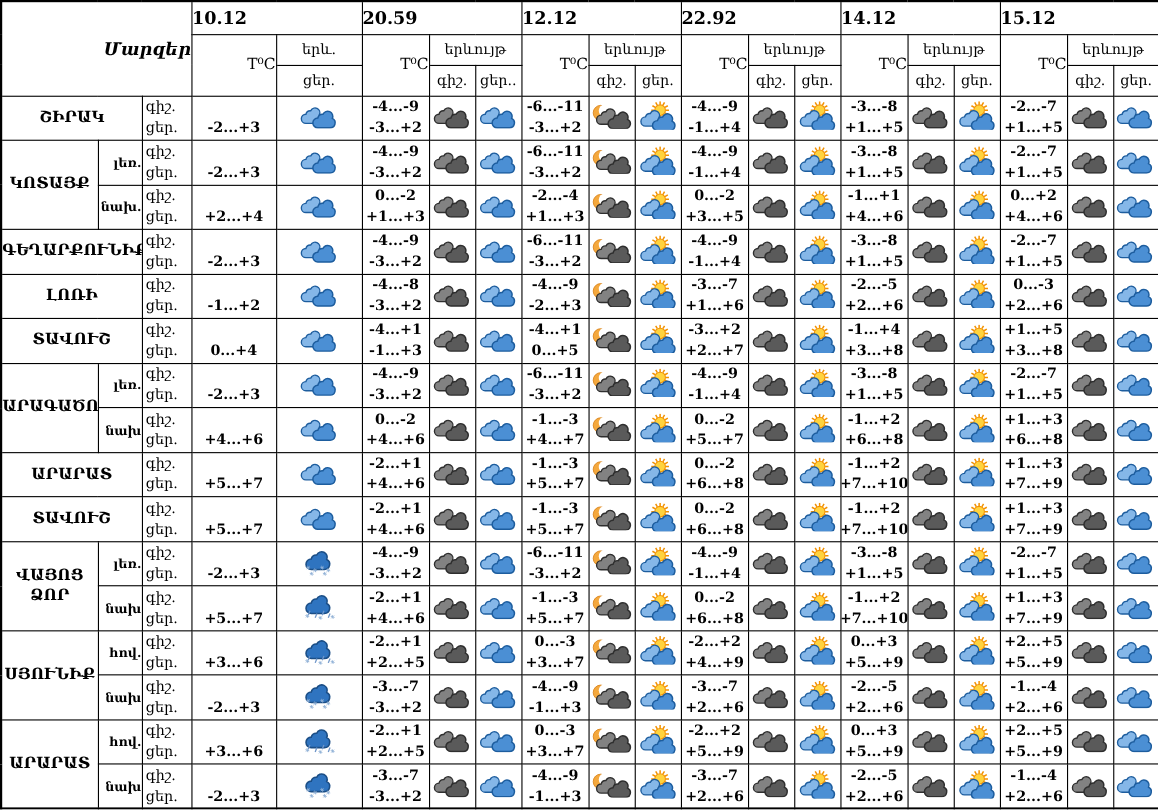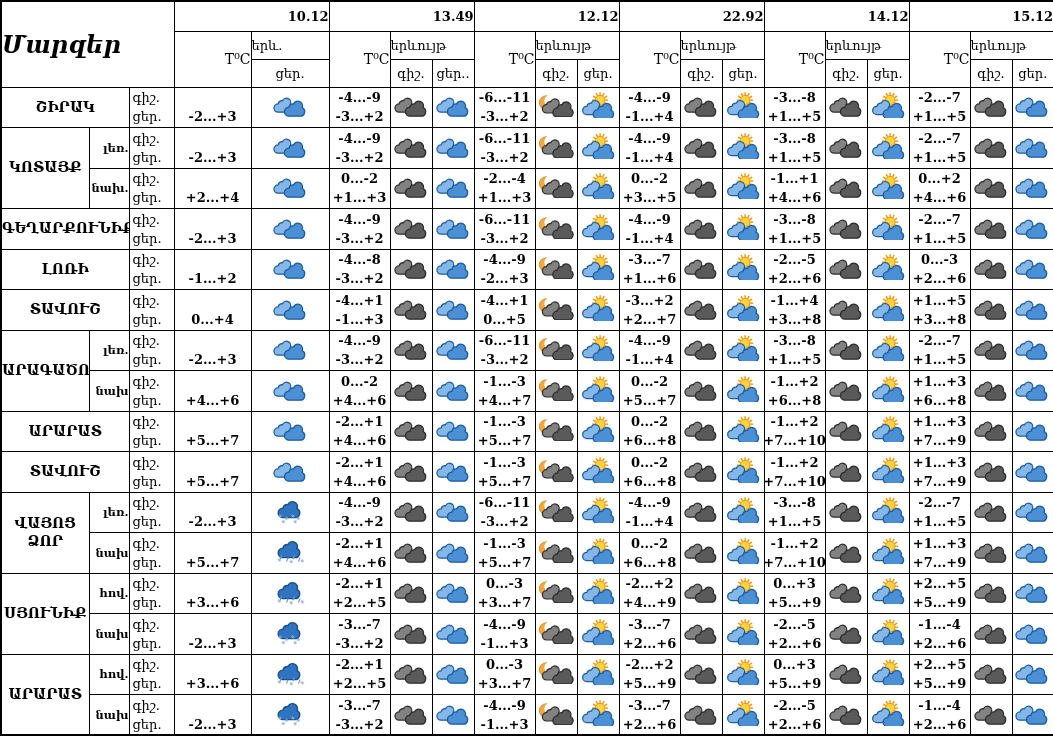--- a/index.html
+++ b/index.html
@@ -1,22 +1,22 @@
 <!DOCTYPE html>
 <html><head>
 <meta charset="utf-8">
 <style>
   html,body{margin:0;padding:0;background:#fff;}
   body{font-family:"DejaVu Serif","Liberation Serif",serif;color:#000;}
   table.fc{border-collapse:collapse;width:1053px;height:736px;table-layout:fixed;border:2px solid #000;background:#fff;}
   .fc th,.fc td{border:1px solid #000;padding:0;overflow:hidden;vertical-align:middle;}
-  .date-h{font-size:13px;font-weight:bold;text-align:right;}
-  .regions-h{font-size:24px;font-weight:bold;font-style:italic;text-align:left;}
+  .date-h{font-size:16px;font-weight:bold;text-align:left;}
+  .regions-h{font-size:16px;font-weight:bold;font-style:italic;text-align:right;}
   .tc-h{font-size:14px;font-weight:normal;text-align:right;}
-  .ph-h{font-size:13px;font-weight:normal;text-align:left;}
+  .ph-h{font-size:13px;font-weight:normal;text-align:center;}
   .nd-h{font-size:13px;font-weight:normal;text-align:center;}
   td.region{font-weight:bold;font-size:14px;text-align:center;line-height:1.25;}
   td.sub{font-weight:bold;font-size:11.5px;text-align:right;}
   td.nd-label{font-size:13px;font-weight:normal;}
   td.nd-label div{height:19px;display:flex;align-items:center;padding-left:3px;}
   td.temp{font-weight:bold;font-size:13px;text-align:center;}
   td.temp div{height:19px;display:flex;align-items:center;justify-content:center;}
   td.icon-cell{text-align:center;}
   .wicon{display:inline-block;line-height:0;}
   .wicon svg{display:block;margin:0 auto;}
@@ -44,21 +44,21 @@
       <col style="width:42px">
       <col style="width:42px">
     <col style="width:61px">
       <col style="width:42px">
       <col style="width:42px">
   </colgroup>
   <thead>
     <tr style="height:30px">
       <th class="regions-h" rowspan="3" colspan="3">Մարզեր</th>
       <th class="date-h" colspan="2">10.12</th>
-      <th class="date-h" colspan="3">13.49</th>
+      <th class="date-h" colspan="3">20.59</th>
       <th class="date-h" colspan="3">12.12</th>
       <th class="date-h" colspan="3">22.92</th>
       <th class="date-h" colspan="3">14.12</th>
       <th class="date-h" colspan="3">15.12</th>
     </tr>
     <tr style="height:28px">
       <th class="tc-h" rowspan="2">T⁰C</th>
       <th class="ph-h">երև.</th>
       <th class="tc-h" rowspan="2">T⁰C</th>
       <th class="ph-h" colspan="2">երևույթ</th>

